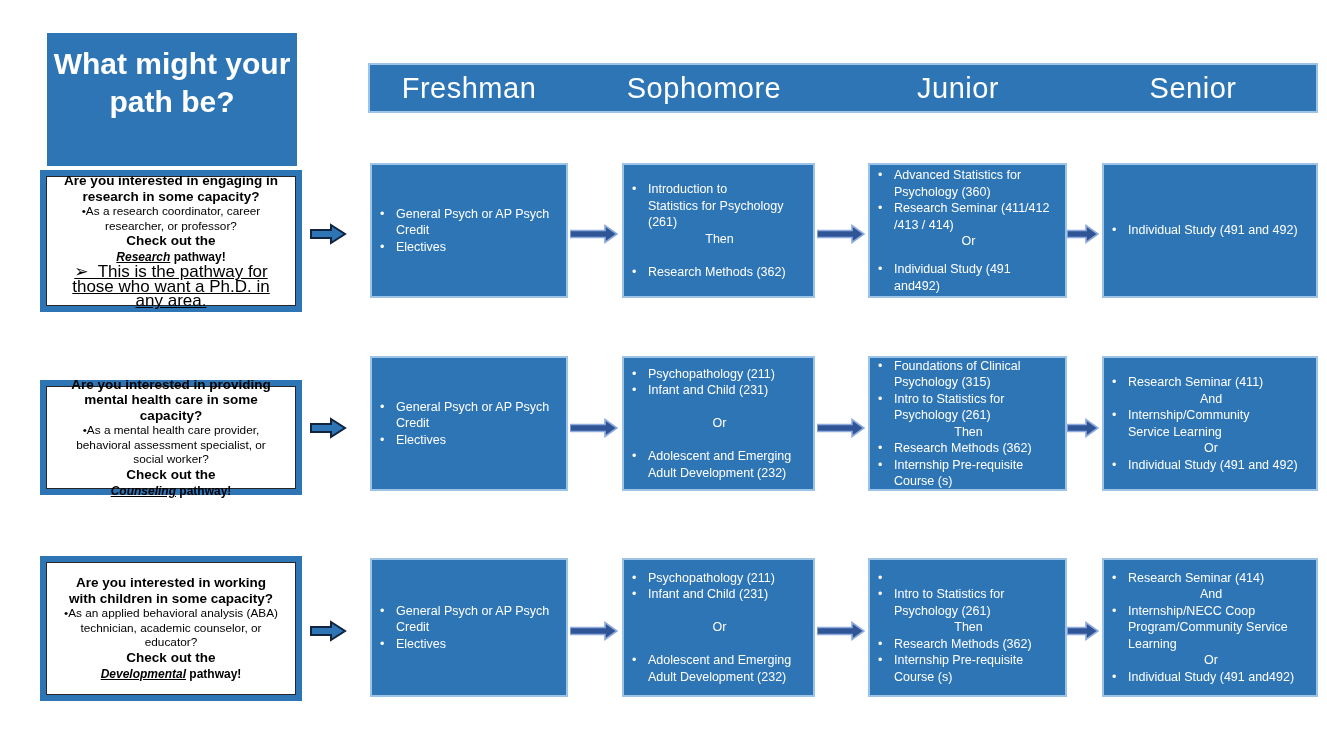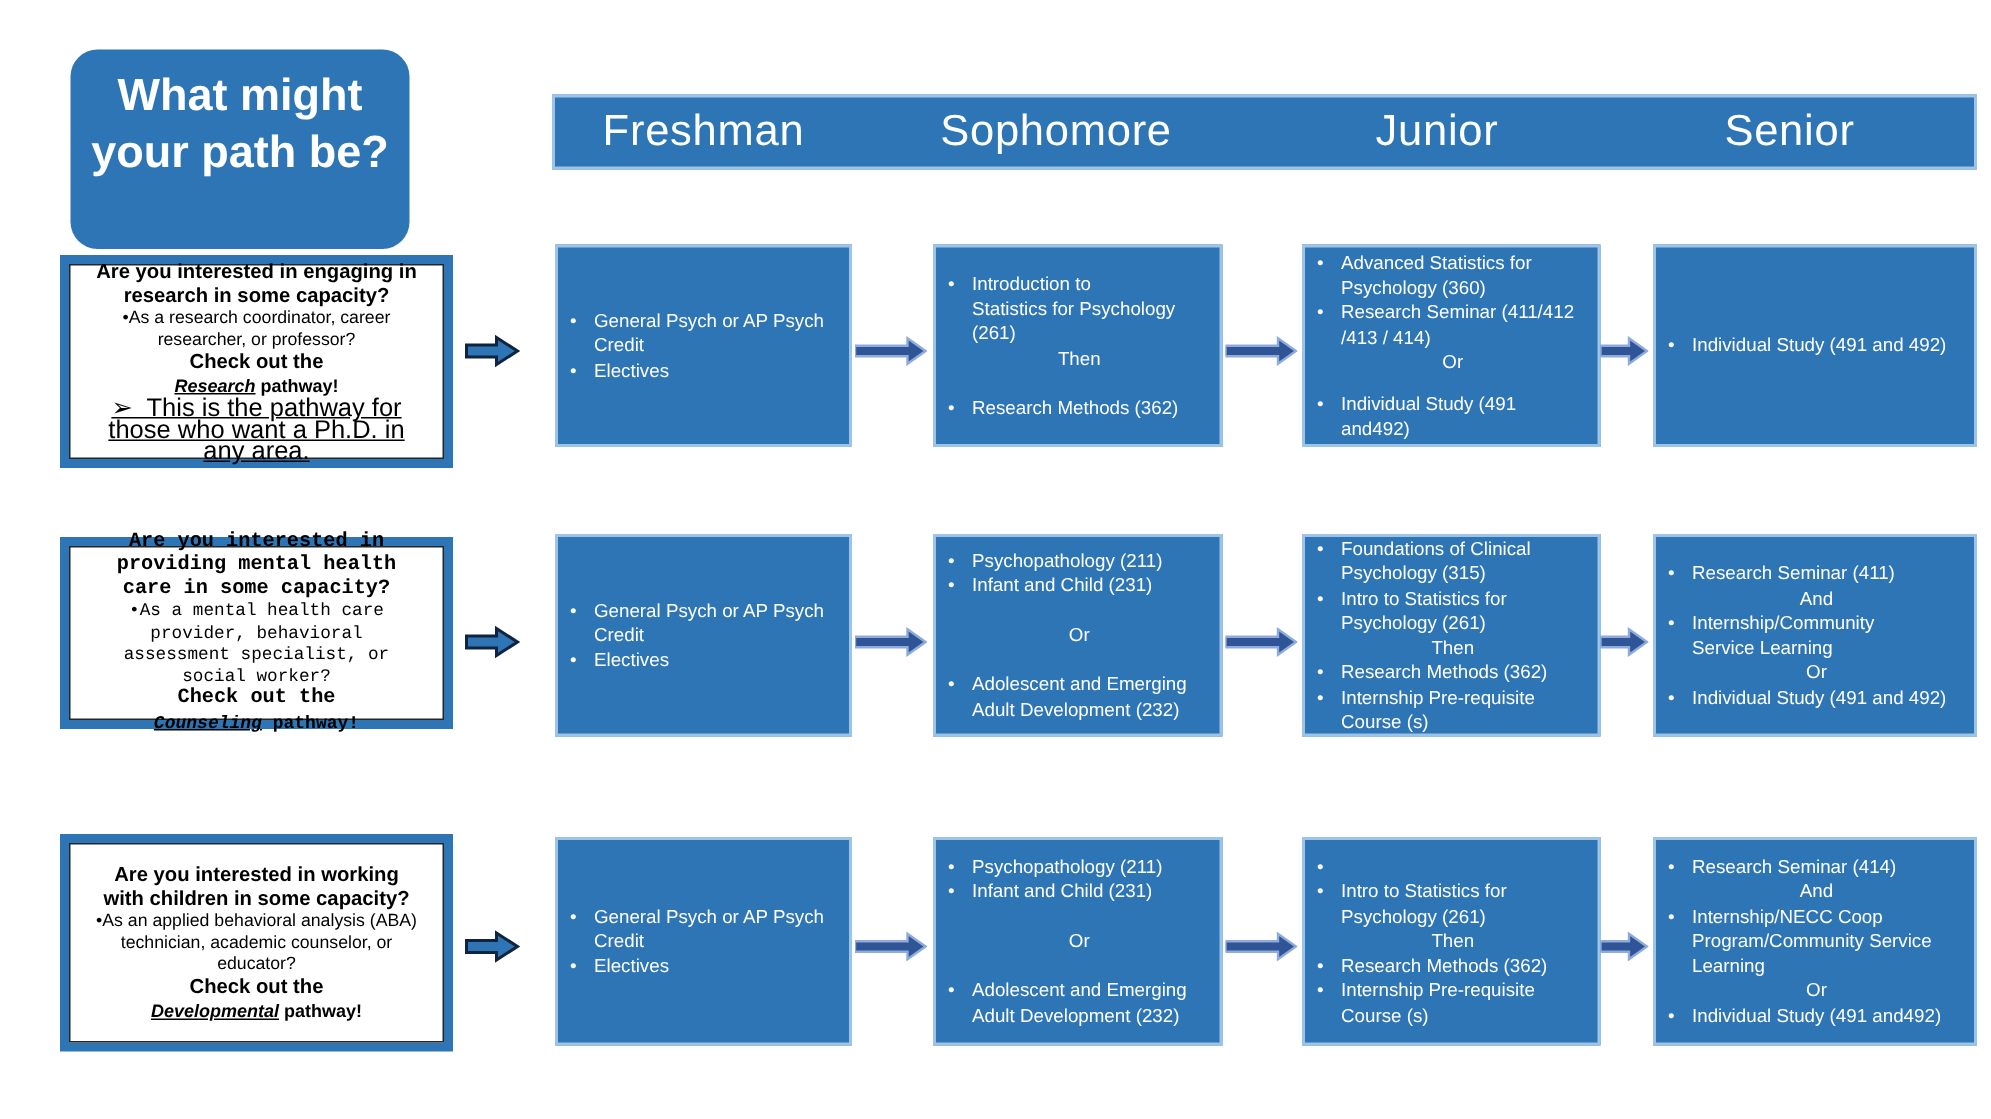--- a/index.html
+++ b/index.html
@@ -1,21 +1,21 @@
 <!DOCTYPE html>
 <html><head>
 <meta charset="utf-8">
 <style>
   html,body{margin:0;padding:0;background:#ffffff;}
   .canvas{position:relative;width:1327px;height:746px;background:#fff;
           font-family:"Liberation Sans",sans-serif;overflow:hidden;}
 
-  .title-box{position:absolute;left:47px;top:33px;width:226px;height:133px;
+  .title-box{position:absolute;left:47px;top:33px;width:250px;height:133px;
              background:#2E75B6;color:#fff;font-weight:bold;font-size:30px;
-             line-height:38px;text-align:center;padding-top:12px;box-sizing:border-box;border-radius:18px;}
+             line-height:38px;text-align:center;padding-top:12px;box-sizing:border-box;}
 
   .header-bar{position:absolute;left:368px;top:63px;width:950px;height:50px;
               background:#2E75B6;border:2px solid #9DC3E6;box-sizing:border-box;}
   .col-label{position:absolute;top:50%;transform:translate(-50%,-50%);
              color:#fff;font-size:29px;font-weight:400;letter-spacing:.5px;white-space:nowrap;}
 
   .qbox{position:absolute;left:40px;width:262px;background:#2E75B6;
         padding:6px;box-sizing:border-box;}
   .qbox-inner{background:#fff;border:1.5px solid #262626;width:100%;height:100%;
               box-sizing:border-box;display:flex;flex-direction:column;justify-content:center;
@@ -114,21 +114,21 @@
       </div>
       <svg width="48" height="20" class="arrow" style="left: 570px; top: 224px;">
         <polygon points="0,6.5 35,6.5 35,1.5 47,10 35,18.5 35,13.5 0,13.5" fill="#2F5597" stroke="#8FAADC" stroke-width="1.6"></polygon>
       </svg>
       <svg width="48" height="20" class="arrow" style="left: 817px; top: 224px;">
         <polygon points="0,6.5 35,6.5 35,1.5 47,10 35,18.5 35,13.5 0,13.5" fill="#2F5597" stroke="#8FAADC" stroke-width="1.6"></polygon>
       </svg>
       <svg width="32" height="20" class="arrow" style="left: 1067px; top: 224px;">
         <polygon points="0,6.5 19,6.5 19,1.5 31,10 19,18.5 19,13.5 0,13.5" fill="#2F5597" stroke="#8FAADC" stroke-width="1.6"></polygon>
       </svg>
-      <div class="qbox" style="top: 358px; height: 128px; font-family: Liberation Mono, monospace;">
+      <div class="qbox" style="top: 380px; height: 115px;">
         <div class="qbox-inner">
           <div class="q-heading">Are you interested in providing mental health care in some capacity?</div>
           <div class="q-detail">•As a mental health care provider, behavioral assessment specialist, or social worker?</div>
           <div class="q-check">Check out the</div>
           <div class="q-pathway"><span class="q-pathway-name">Counseling</span><span>&nbsp;pathway!</span></div>
         </div>
       </div>
       <svg width="37" height="24" class="arrow" style="left: 310px; top: 416px;">
         <polygon points="1,8 21,8 21,3 35,12 21,21 21,16 1,16" fill="#2E75B6" stroke="#10233F" stroke-width="2"></polygon>
       </svg>

